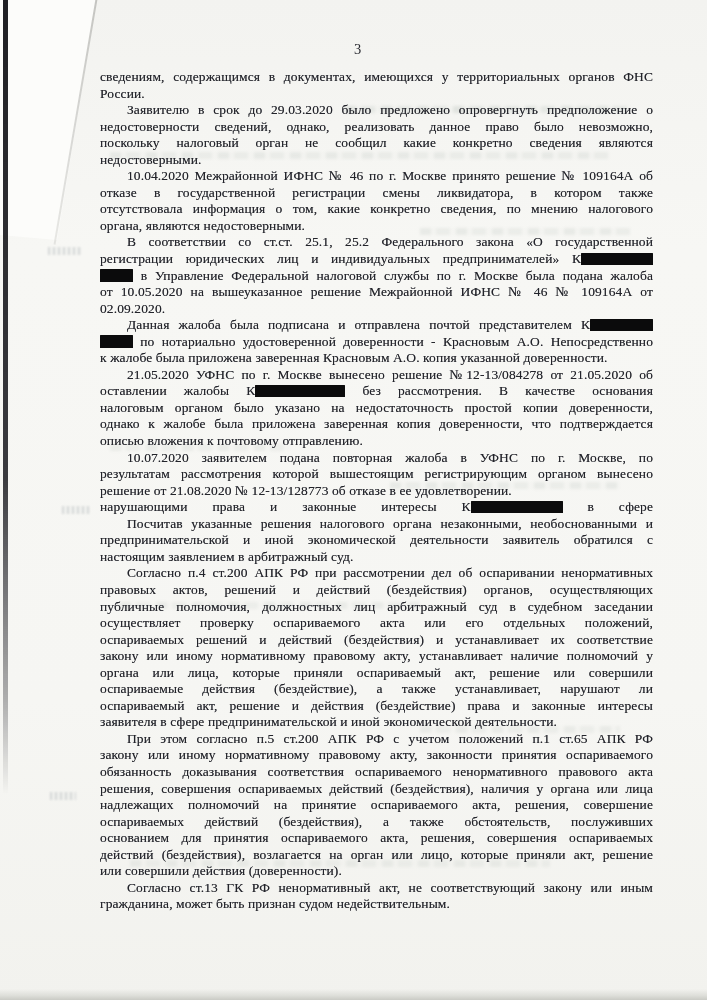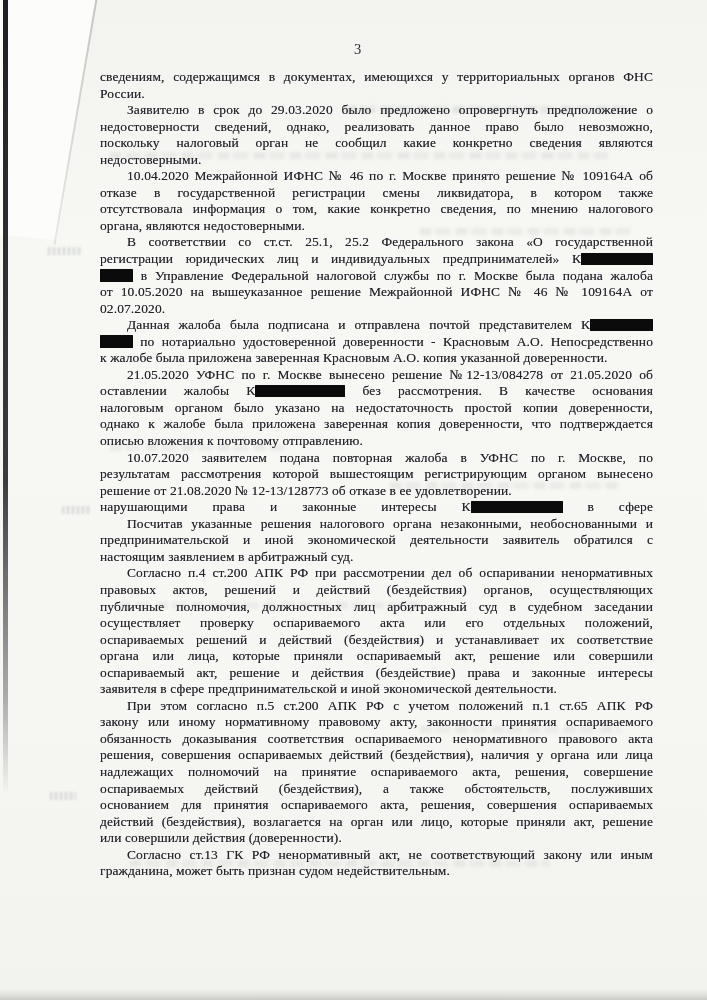--- a/index.html
+++ b/index.html
@@ -156,21 +156,21 @@
         <div class="line firstline"><span>10.04.2020 Межрайонной ИФНС № 46 по г. Москве принято решение № 109164А об</span></div>
         <div class="line"><span>отказе в государственной регистрации смены ликвидатора, в котором также</span></div>
         <div class="line"><span>отсутствовала информация о том, какие конкретно сведения, по мнению налогового</span></div>
         <div class="line lastline"><span>органа, являются недостоверными.</span></div>
       </div>
       <div class="paragraph">
         <div class="line firstline"><span>В соответствии со ст.ст. 25.1, 25.2 Федерального закона «О государственной</span></div>
         <div class="line"><span>регистрации юридических лиц и индивидуальных предпринимателей» К</span><span class="redaction" style="width: 72px;"></span></div>
         <div class="line"><span class="redaction" style="width: 33px;"></span><span> в Управление Федеральной налоговой службы по г. Москве была подана жалоба</span></div>
         <div class="line"><span>от 10.05.2020 на вышеуказанное решение Межрайонной ИФНС № 46 № 109164А от</span></div>
-        <div class="line lastline"><span>02.07.2020.</span></div>
+        <div class="line lastline"><span>02.09.2020.</span></div>
       </div>
       <div class="paragraph">
         <div class="line firstline"><span>Данная жалоба была подписана и отправлена почтой представителем К</span><span class="redaction" style="width: 63px;"></span></div>
         <div class="line"><span class="redaction" style="width: 33px;"></span><span> по нотариально удостоверенной доверенности - Красновым А.О. Непосредственно</span></div>
         <div class="line lastline"><span>к жалобе была приложена заверенная Красновым А.О. копия указанной доверенности.</span></div>
       </div>
       <div class="paragraph">
         <div class="line firstline"><span>21.05.2020 УФНС по г. Москве вынесено решение №12-13/084278 от 21.05.2020 об</span></div>
         <div class="line"><span>оставлении жалобы К</span><span class="redaction" style="width: 90px;"></span><span> без рассмотрения. В качестве основания</span></div>
         <div class="line"><span>налоговым органом было указано на недостаточность простой копии доверенности,</span></div>
@@ -187,21 +187,23 @@
         <div class="line firstline"><span>Посчитав указанные решения налогового органа незаконными, необоснованными и</span></div>
         <div class="line"><span>предпринимательской и иной экономической деятельности заявитель обратился с</span></div>
         <div class="line lastline"><span>настоящим заявлением в арбитражный суд.</span></div>
       </div>
       <div class="paragraph">
         <div class="line firstline"><span>Согласно п.4 ст.200 АПК РФ при рассмотрении дел об оспаривании ненормативных</span></div>
         <div class="line"><span>правовых актов, решений и действий (бездействия) органов, осуществляющих</span></div>
         <div class="line"><span>публичные полномочия, должностных лиц арбитражный суд в судебном заседании</span></div>
         <div class="line"><span>осуществляет проверку оспариваемого акта или его отдельных положений,</span></div>
         <div class="line"><span>оспариваемых решений и действий (бездействия) и устанавливает их соответствие</span></div>
+        <div class="line"><span>закону или иному нормативному правовому акту, устанавливает наличие полномочий у</span></div>
         <div class="line"><span>органа или лица, которые приняли оспариваемый акт, решение или совершили</span></div>
+        <div class="line"><span>оспариваемые действия (бездействие), а также устанавливает, нарушают ли</span></div>
         <div class="line"><span>оспариваемый акт, решение и действия (бездействие) права и законные интересы</span></div>
         <div class="line lastline"><span>заявителя в сфере предпринимательской и иной экономической деятельности.</span></div>
       </div>
       <div class="paragraph">
         <div class="line firstline"><span>При этом согласно п.5 ст.200 АПК РФ с учетом положений п.1 ст.65 АПК РФ</span></div>
         <div class="line"><span>закону или иному нормативному правовому акту, законности принятия оспариваемого</span></div>
         <div class="line"><span>обязанность доказывания соответствия оспариваемого ненормативного правового акта</span></div>
         <div class="line"><span>решения, совершения оспариваемых действий (бездействия), наличия у органа или лица</span></div>
         <div class="line"><span>надлежащих полномочий на принятие оспариваемого акта, решения, совершение</span></div>
         <div class="line"><span>оспариваемых действий (бездействия), а также обстоятельств, послуживших</span></div>

